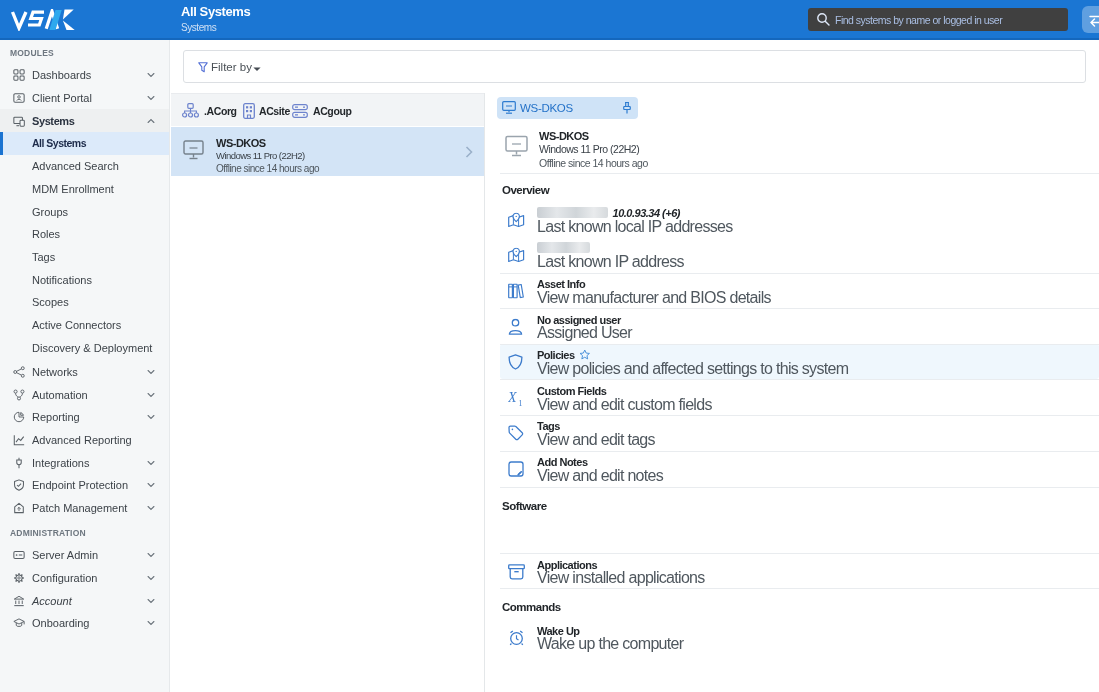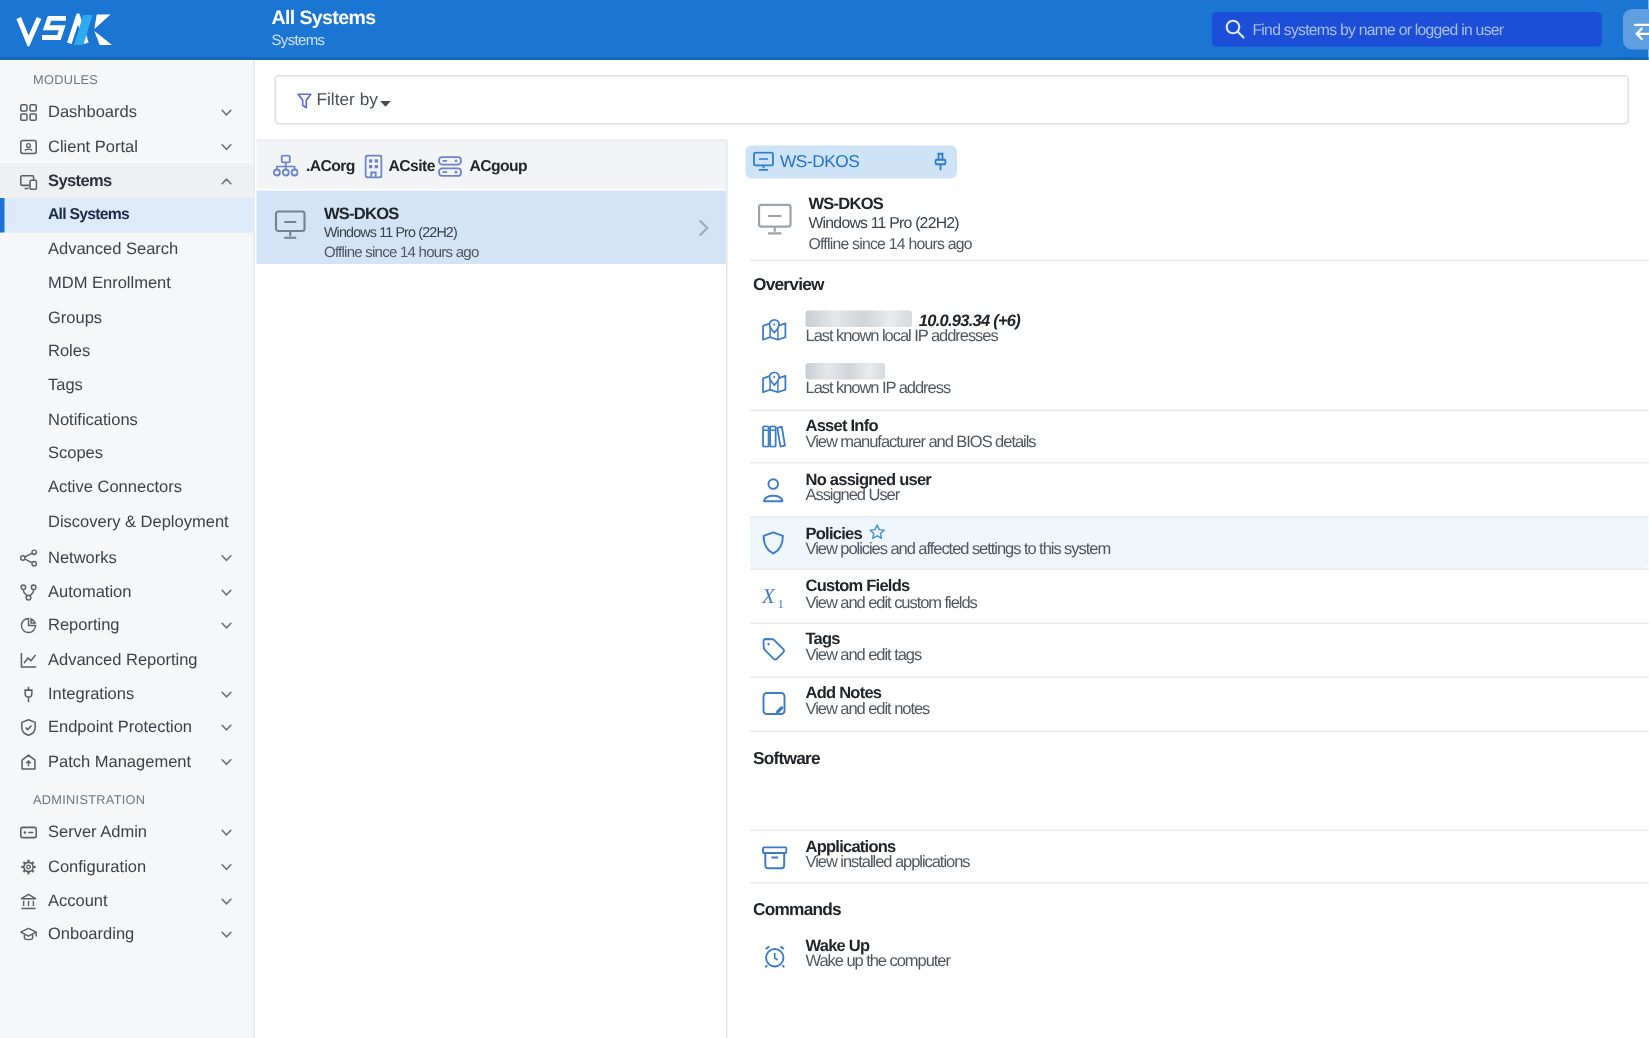--- a/index.html
+++ b/index.html
@@ -1,25 +1,25 @@
 <!DOCTYPE html>
 <html><head>
 <meta charset="utf-8">
 <style>
 * { margin:0; padding:0; box-sizing:border-box; }
 html,body { width:1099px; height:692px; overflow:hidden; font-family:"Liberation Sans", sans-serif; background:#fff; }
 .abs { position:absolute; }
 #header { position:absolute; left:0; top:0; width:1099px; height:40px; background:#1b76d3; border-bottom:2px solid #1467bd; box-sizing:border-box; }
 #htitle1 { position:absolute; left:181px; top:4px; font-size:13px; letter-spacing:-0.4px; font-weight:bold; color:#fff; }
 #htitle2 { position:absolute; left:181px; top:21.5px; font-size:10px; letter-spacing:-0.45px; color:#cfe0f5; }
-#search { position:absolute; left:808px; top:8px; width:260px; height:23px; background:#1d4ed8; border-radius:3px; }
+#search { position:absolute; left:808px; top:8px; width:260px; height:23px; background:#404040; border-radius:3px; }
 #search .ph { position:absolute; left:27px; top:6px; font-size:10.5px; letter-spacing:-0.5px; color:#aabfe4; }
 #hbtn { position:absolute; left:1082px; top:6px; width:30px; height:27px; background:#5f9fe0; border-radius:6px; }
 #sidebar { position:absolute; left:0; top:40px; width:170px; height:652px; background:#f5f7f8; border-right:1px solid #e6e9eb; }
-.seclab { position:absolute; left:22px; font-size:8.5px; font-weight:normal; color:#6e7780; letter-spacing:0.2px;text-align:center; }
+.seclab { position:absolute; left:10px; font-size:8.5px; font-weight:bold; color:#6e7780; letter-spacing:0.2px;text-align:center; }
 .mi { position:absolute; left:0; width:169px; height:22.7px; }
 .mi .lbl { position:absolute; left:32px; top:50%; transform:translateY(-50%); font-size:11px; color:#3c4248; white-space:nowrap; }
 .mi .icw { position:absolute; left:13px; top:50%; transform:translateY(-50%); width:12px; height:12px; }
 .mi .chev { position:absolute; left:147px; top:50%; transform:translateY(-50%); width:8px; height:5px; }
 .mi.bold .lbl { font-weight:bold; color:#2b3340; letter-spacing:-0.4px; }
 .mi.parentactive { background:#eef0f1; }
 .sub { position:absolute; left:0; width:169px; height:22.7px; }
 .sub .lbl { position:absolute; left:32px; top:50%; transform:translateY(-50%); font-size:11px; color:#3c4248; white-space:nowrap; }
 .sub.active { background:#dceafa; border-left:3px solid #1a73d1; }
 .sub.active .lbl { left:29px; font-weight:bold; color:#1d2b4a; letter-spacing:-0.5px; font-size:10.5px; }
@@ -34,21 +34,21 @@
 #sysrow .n2 { position:absolute; left:45px; top:23.2px; font-size:9.5px; letter-spacing:-0.55px; color:#3a4148; }
 #sysrow .n3 { position:absolute; left:45px; top:35.8px; font-size:10px; letter-spacing:-0.5px; color:#4f575e; }
 #rpanel { position:absolute; left:314px; top:54px; width:614px; height:599px; }
 #rtab { position:absolute; left:12px; top:3px; width:141px; height:22px; background:#cfe3f7; border-radius:4px; }
 #rtab .tl { position:absolute; left:23px; top:4.5px; font-size:11.5px; letter-spacing:-0.3px; color:#2472c8; }
 .rh { position:absolute; left:54px; white-space:nowrap; }
 .rsec { position:absolute; left:17px; font-size:11.5px; letter-spacing:-0.5px; font-weight:bold; color:#212529; }
 .item { position:absolute; left:15px; width:599px; height:36px; }
 .item .ic { position:absolute; left:8px; top:50%; transform:translateY(-50%); }
 .item .t1 { position:absolute; left:37px; top:5px; font-size:11px; letter-spacing:-0.5px; font-weight:bold; color:#212529; white-space:nowrap; }
-.item .t2 { position:absolute; left:37px; top:15.8px; font-size:11px; letter-spacing:-0.7px; color:#4f575e; white-space:nowrap; }
+.item .t2 { position:absolute; left:37px; top:15.8px; font-size:16px; letter-spacing:-0.7px; color:#4f575e; white-space:nowrap; }
 .div { position:absolute; left:15px; width:599px; height:1px; background:#e9ecef; }
 .hl { position:absolute; left:15px; width:599px; height:35.5px; background:#eff7fd; border-radius:3px; }
 .blur1 { display:inline-block; vertical-align:-1px; height:11px; border-radius:2px; background:linear-gradient(90deg,#c9ced3,#e4e7ea 28%,#d0d5d9 55%,#e9ebed 80%,#d6dadd); }
 </style>
 </head>
 <body>
 <div id="header">
 <svg class="abs" style="left:10px;top:9px;" width="68" height="22" viewBox="0 0 68 22">
 <g fill="none" stroke-linecap="butt">
 <path d="M2.5 3 L9 19 L16 3" stroke="#fff" stroke-width="3.3"></path>
@@ -236,21 +236,21 @@
         <line x1="3.40" y1="7.00" x2="1.40" y2="7.00" stroke="#596066" stroke-width="1.7"></line>
         <line x1="4.45" y1="4.45" x2="3.04" y2="3.04" stroke="#596066" stroke-width="1.7"></line>
         <line x1="7.00" y1="3.40" x2="7.00" y2="1.40" stroke="#596066" stroke-width="1.7"></line>
         <line x1="9.55" y1="4.45" x2="10.96" y2="3.04" stroke="#596066" stroke-width="1.7"></line>
       </svg>
       <span class="lbl">Configuration</span>
       <svg class="chev" width="9" height="6" viewBox="0 0 9 6">
         <path d="M1 1.2 L4.5 4.8 L8 1.2" fill="none" stroke="#6c757d" stroke-width="1.3" stroke-linecap="round"></path>
       </svg>
     </div>
-<div class="mi " style="top:549.4px;">
+<div class="mi " style="top:549.4px;font-style:italic;">
       <svg class="icw" width="14" height="14" viewBox="0 0 14 14">
         <path d="M1.5 4.8 L7 1.5 L12.5 4.8 Z" fill="none" stroke="#596066" stroke-width="1.1" stroke-linejoin="round"></path>
         <path d="M3.2 6.5 V10.5 M7 6.5 V10.5 M10.8 6.5 V10.5" stroke="#596066" stroke-width="1.1"></path>
         <path d="M1.5 12.4 H12.5" stroke="#596066" stroke-width="1.2"></path>
       </svg>
       <span class="lbl">Account</span>
       <svg class="chev" width="9" height="6" viewBox="0 0 9 6">
         <path d="M1 1.2 L4.5 4.8 L8 1.2" fill="none" stroke="#6c757d" stroke-width="1.3" stroke-linecap="round"></path>
       </svg>
     </div>

